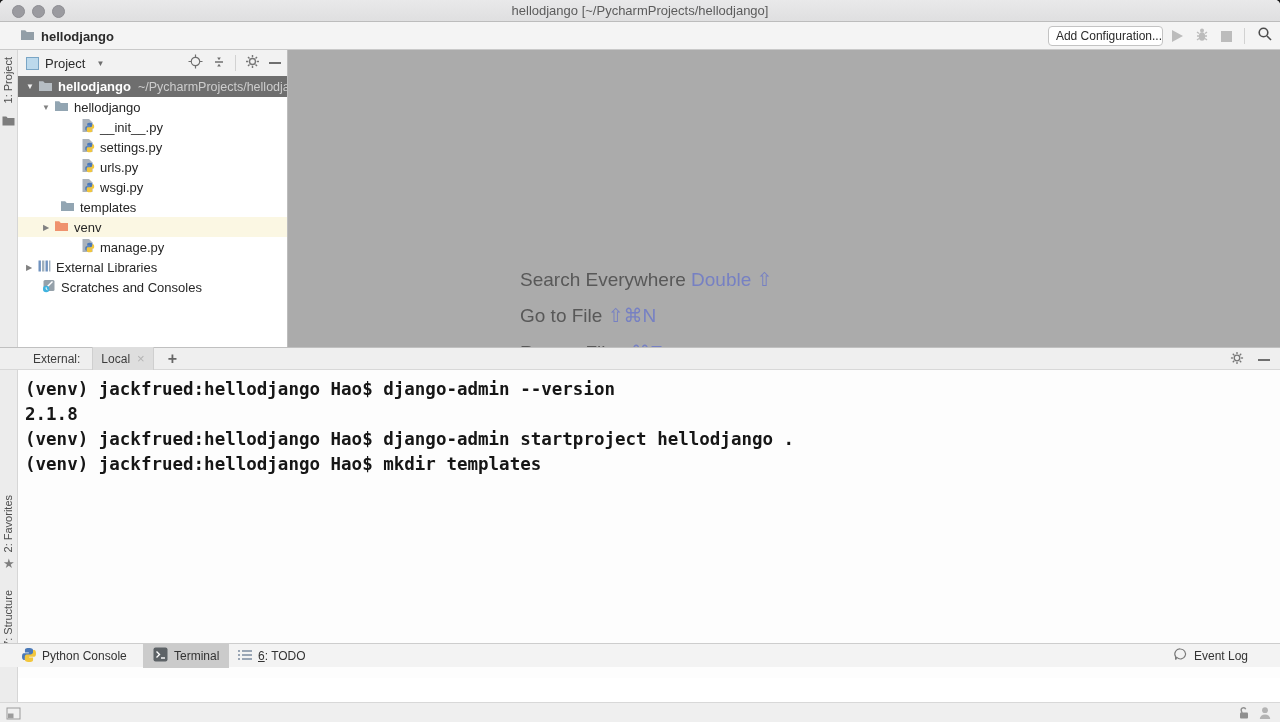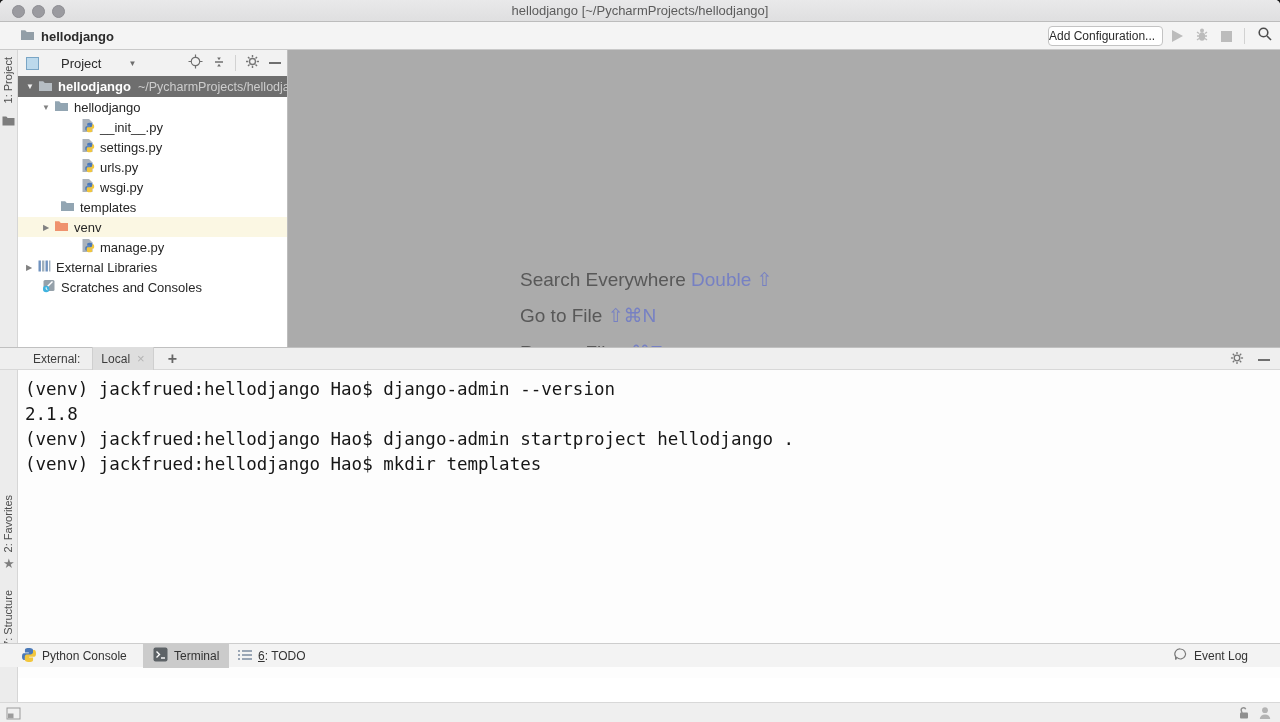--- a/index.html
+++ b/index.html
@@ -15,21 +15,21 @@
   .win-title{position:absolute;left:0;top:0;width:100%;height:22px;line-height:22px;
              text-align:center;font-size:13px;color:#5c5c5c;}
 
   
   .toolbar{position:absolute;left:0;top:22px;width:1280px;height:28px;
            background:#f4f4f4;border-bottom:1px solid #c9c9c9;}
   .proj-crumb{position:absolute;left:20px;top:0;height:28px;display:flex;align-items:center;gap:6px;}
   .proj-crumb b{font-size:13px;color:#2b2b2b;}
   .add-config{position:absolute;left:1048px;top:4px;width:115px;height:20px;background:#fff;
               border:1px solid #c3c3c3;border-radius:4px;font-size:12px;color:#2b2b2b;
-              text-align:left;line-height:18px;}
+              text-align:right;line-height:18px;}
   .run-icons{position:absolute;left:1172px;top:0;height:28px;display:flex;align-items:center;gap:12px;}
   .play-tri{width:0;height:0;border-left:11px solid #bcbcbc;border-top:6.5px solid transparent;
             border-bottom:6.5px solid transparent;}
   .stop-sq{width:11px;height:11px;background:#bcbcbc;}
   .vdiv{width:1px;height:16px;background:#d2d2d2;}
 
   
   .leftbar{position:absolute;left:0;top:50px;width:18px;height:652px;background:#ececec;
            border-right:1px solid #d6d6d6;}
   .vlabel{writing-mode:vertical-rl;transform:rotate(180deg);font-size:11px;color:#4c4c4c;
@@ -65,21 +65,21 @@
                display:flex;align-items:center;font-size:12px;color:#3c3c3c;}
   .term-tabbar .tt-label{margin-left:33px;}
   .local-tab{margin-left:12px;height:23px;display:flex;align-items:center;background:#dedede;
              padding:0 8px;gap:7px;border-left:1px solid #cfcfcf;border-right:1px solid #cfcfcf;}
   .close-x{color:#b3b3b3;font-size:13px;}
   .plus{margin-left:14px;color:#666;font-size:16px;font-weight:bold;}
   .tt-right{position:absolute;right:10px;top:0;height:23px;display:flex;align-items:center;gap:14px;}
   .term-body{position:absolute;left:18px;top:370px;width:1262px;height:308px;background:#fdfdfd;
              font-family:"DejaVu Sans Mono",monospace;font-size:17.5px;color:#161616;
              padding:7px 0 0 7px;overflow:hidden;}
-  .tline{height:25px;line-height:25px;white-space:pre;}
+  .tline{height:25px;line-height:25px;white-space:pre;font-weight:bold;}
   .cursor{display:inline-block;width:10px;height:19px;border:1.5px solid #2e2e2e;
           vertical-align:-4px;margin-left:1px;}
 
   
   .bbar{position:absolute;left:0;top:643px;width:1280px;height:24px;background:#f3f3f3;
         border-top:1px solid #cdcdcd;font-size:12px;color:#333;}
   .bitem{position:absolute;top:0;height:24px;display:flex;align-items:center;gap:6px;}
   .bitem.sel{background:#cbcbcb;padding:0 10px;}
   .u{text-decoration:underline;}
 
@@ -150,21 +150,21 @@
     <div class="vlabel" style="top:540px">7: Structure</div>
     <div class="icon-abs" style="top:603px;left:5px">
       <svg width="9" height="9" viewBox="0 0 9 9">
           <rect x="0" y="0" width="9" height="9" fill="#9f9f9f"></rect>
         </svg>
     </div>
   </div>
 
   <div class="ppanel">
     <div class="phead">
-      <span class="title" style="display:flex;align-items:center;gap:22px">
+      <span class="title" style="display:flex;align-items:center;gap:6px">
         <svg width="13" height="13" viewBox="0 0 13 13">
             <rect x=".5" y=".5" width="12" height="12" fill="#bcd9ec" stroke="#79a5c5"></rect>
           </svg>
         <span>Project</span>
         <span class="caret">▼</span>
       </span>
       <span class="phead-icons">
         <span>
           <svg width="15" height="15" viewBox="0 0 15 15" fill="none" stroke="#6f6f6f" stroke-width="1.2">
             <circle cx="7.5" cy="7.5" r="4.2"></circle>

